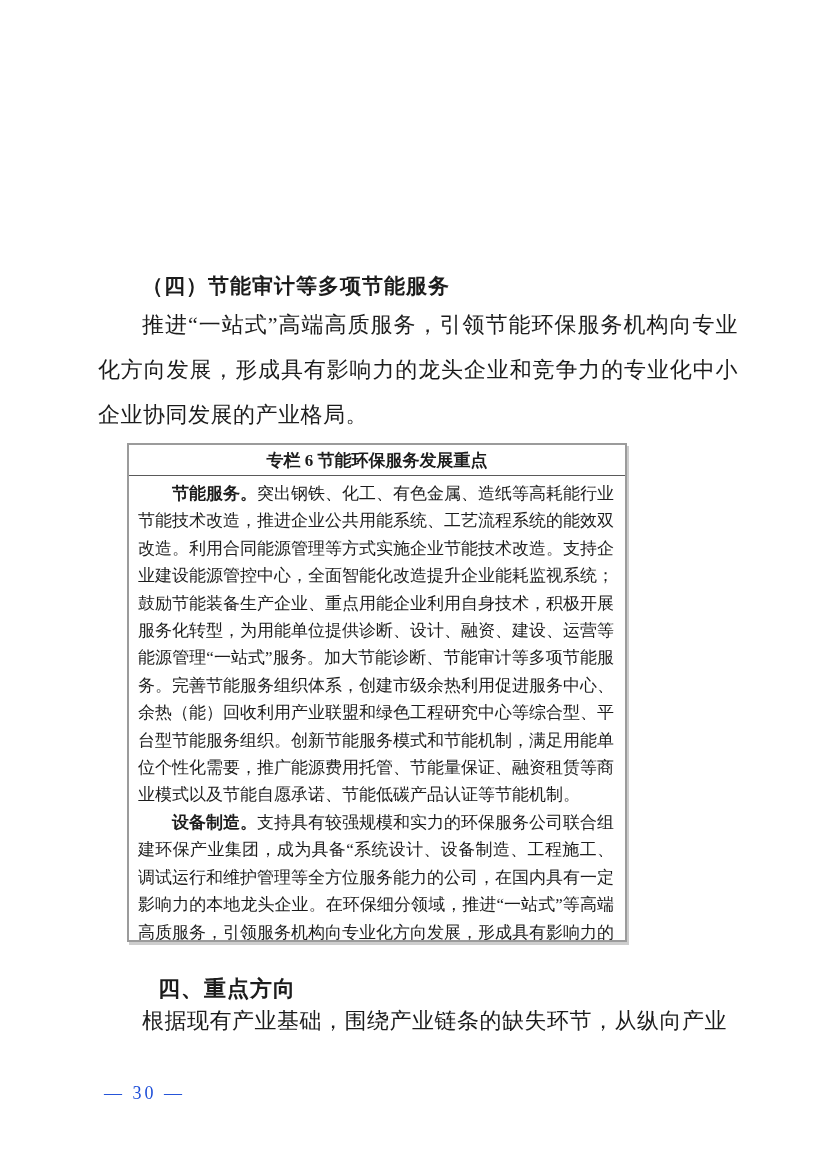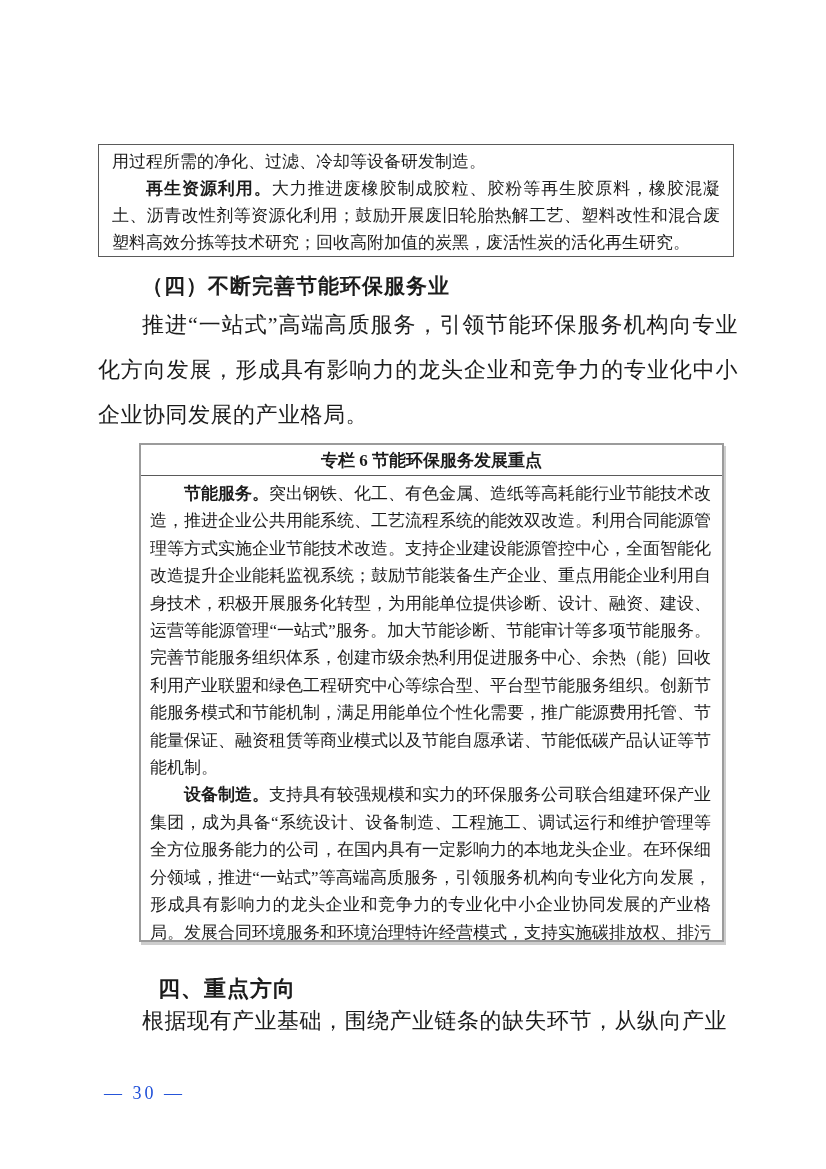--- a/index.html
+++ b/index.html
@@ -36,27 +36,26 @@
   .body-para{
     position:absolute;left:98px;width:640px;margin:0;
     font-size:22px;line-height:45px;
     text-align:justify;text-indent:2em;
     letter-spacing:0.5px;
   }
   .body-para.first{top:302px;}
   .body-para.second{top:998px;}
   
   .column-box{
-    position:absolute;left:127px;top:443px;width:585px;height:499px;
+    position:absolute;left:127px;top:443px;width:500px;height:499px;
     box-sizing:border-box;
     border:2px solid #9b9b9b;
     box-shadow:2px 3px 0 rgba(145,145,145,0.45);
     background:#fff;
     overflow:hidden;
-    margin-left:12px;
   }
   .column-box-title{
     text-align:center;font-weight:bold;font-size:17px;
     padding:4px 0 3px 0;
     border-bottom:1px solid #5a5a5a;
   }
   .column-box-content{
     padding:4px 11px 0 9px;
     font-size:17px;line-height:27.4px;
     text-align:justify;
@@ -74,26 +73,22 @@
     position:absolute;left:104px;top:1083px;
     font-size:18px;letter-spacing:3px;
     color:#1d4ed8;
   }
 </style>
 </head>
 <body>
 
 <div class="page">
 
-  <div class="top-box">
-    <p class="no-indent"><span>用过程所需的净化、过滤、冷却等设备研发制造。</span></p>
-    <p class="indent"><b class="lead">再生资源利用。</b><span>大力推进废橡胶制成胶粒、胶粉等再生胶原料，橡胶混凝土、沥青改性剂等资源化利用；鼓励开展废旧轮胎热解工艺、塑料改性和混合废塑料高效分拣等技术研究；回收高附加值的炭黑，废活性炭的活化再生研究。</span></p>
-  </div>
 
-  <h3 class="heading-kai">（四）不断完善节能环保服务业</h3>
+  <h3 class="heading-kai">（四）节能审计等多项节能服务</h3>
 
   <p class="body-para first">推进“一站式”高端高质服务，引领节能环保服务机构向专业化方向发展，形成具有影响力的龙头企业和竞争力的专业化中小企业协同发展的产业格局。</p>
 
   <div class="column-box">
     <div class="column-box-title">专栏 6 节能环保服务发展重点</div>
     <div class="column-box-content">
       <p><b class="lead">节能服务。</b><span>突出钢铁、化工、有色金属、造纸等高耗能行业节能技术改造，推进企业公共用能系统、工艺流程系统的能效双改造。利用合同能源管理等方式实施企业节能技术改造。支持企业建设能源管控中心，全面智能化改造提升企业能耗监视系统；鼓励节能装备生产企业、重点用能企业利用自身技术，积极开展服务化转型，为用能单位提供诊断、设计、融资、建设、运营等能源管理“一站式”服务。加大节能诊断、节能审计等多项节能服务。完善节能服务组织体系，创建市级余热利用促进服务中心、余热（能）回收利用产业联盟和绿色工程研究中心等综合型、平台型节能服务组织。创新节能服务模式和节能机制，满足用能单位个性化需要，推广能源费用托管、节能量保证、融资租赁等商业模式以及节能自愿承诺、节能低碳产品认证等节能机制。</span></p>
       <p><b class="lead">设备制造。</b><span>支持具有较强规模和实力的环保服务公司联合组建环保产业集团，成为具备“系统设计、设备制造、工程施工、调试运行和维护管理等全方位服务能力的公司，在国内具有一定影响力的本地龙头企业。在环保细分领域，推进“一站式”等高端高质服务，引领服务机构向专业化方向发展，形成具有影响力的龙头企业和竞争力的专业化中小企业协同发展的产业格局。发展合同环境服务和环境治理特许经营模式，支持实施碳排放权、排污权交易、损害评估、环境物联网等新兴环保服务业。</span></p>
     </div>
   </div>

